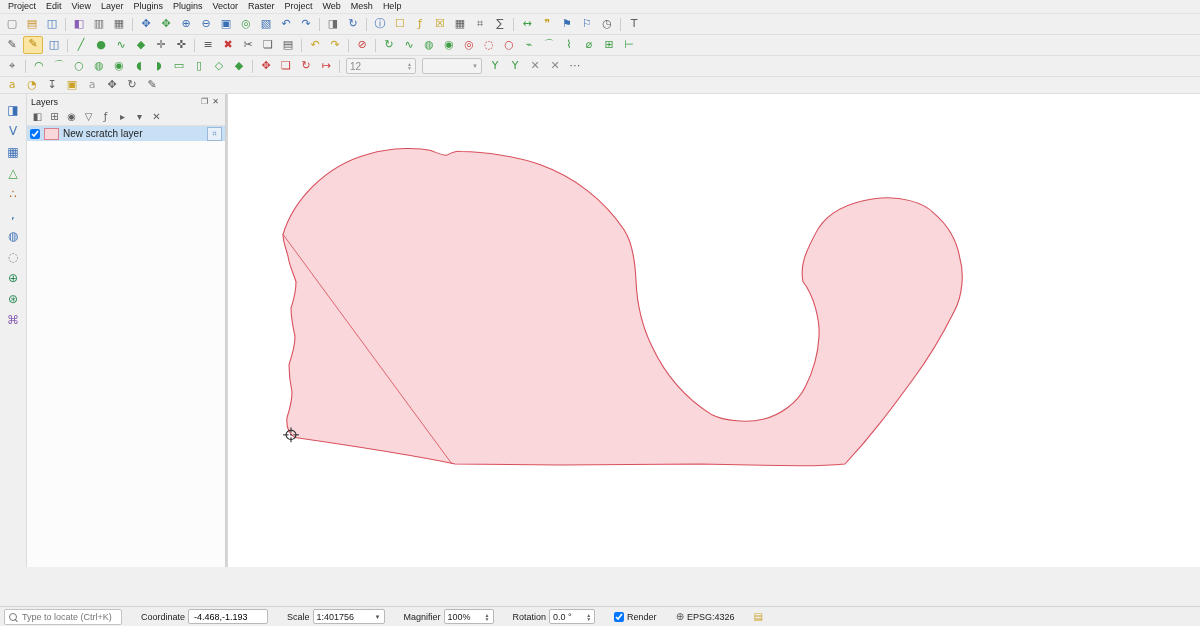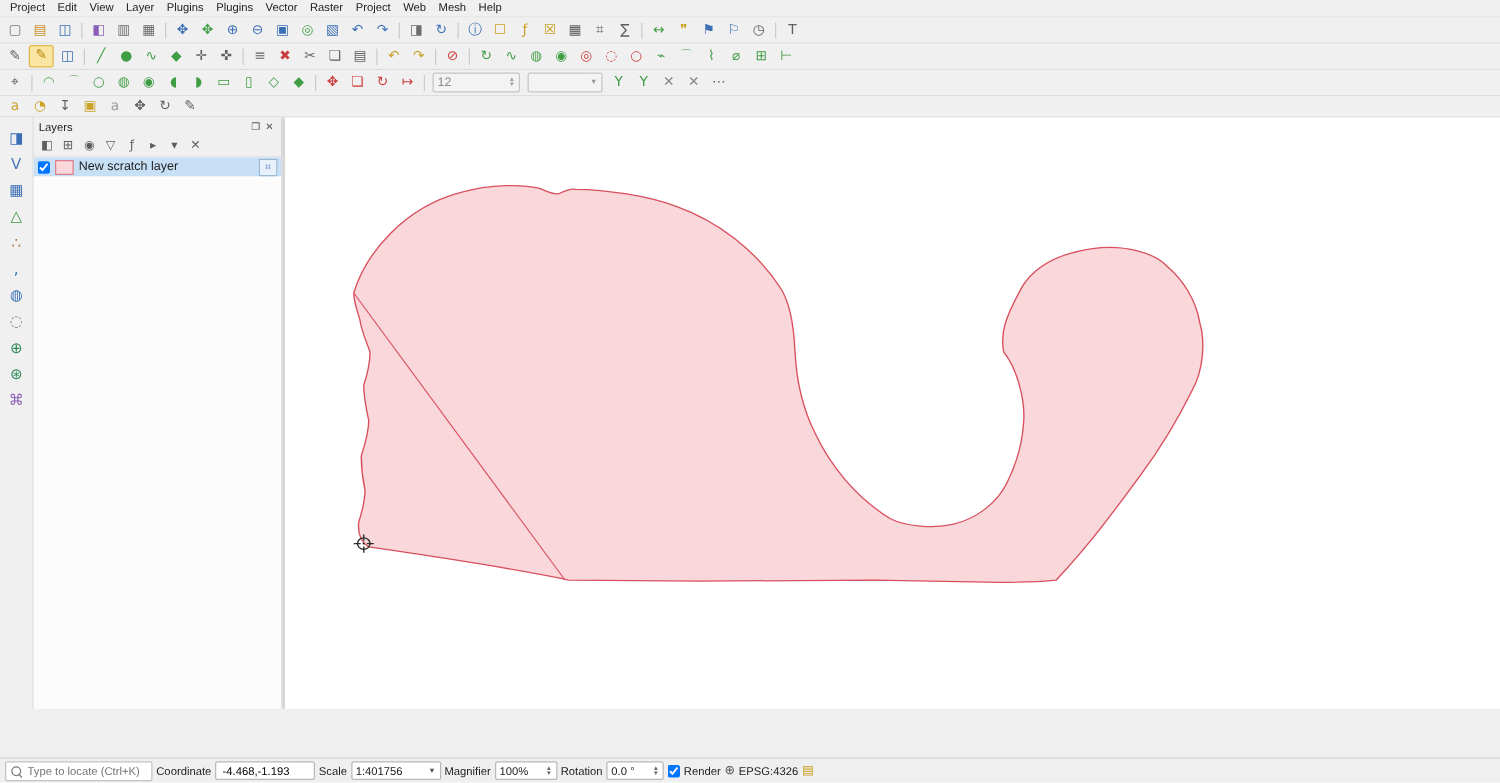--- a/index.html
+++ b/index.html
@@ -55,21 +55,21 @@
   .layer-indicator{width:13px;height:12px;border:1px solid #9ab8d8;background:#e8f1fa;
                    color:#4a79b8;font-size:8px;line-height:12px;text-align:center;flex:0 0 auto;}
   .splitter{width:2px;background:#d6d6d6;cursor:col-resize;}
 
   
   .map-canvas{flex:1;background:#ffffff;position:relative;overflow:hidden;}
   .map-canvas svg{position:absolute;left:0;top:0;width:100%;height:100%;}
 
   
   .statusbar{height:19px;display:flex;align-items:center;background:#efefef;
-             border-top:1px solid #d4d4d4;padding:0 4px;gap:3px;font-size:9px;flex:0 0 auto;margin-top:39px;}
+             border-top:1px solid #d4d4d4;padding:0 4px;gap:19px;font-size:9px;flex:0 0 auto;margin-top:39px;}
   .locate{display:flex;align-items:center;background:#fff;border:1px solid #c3c3c3;
           border-radius:2px;height:14px;padding:0 4px;width:108px;gap:3px;flex:0 0 auto;}
   .locate input{border:none;outline:none;font-size:9px;width:100%;background:transparent;
                 font-family:"Liberation Sans",sans-serif;color:#444;}
   .mag-icon{width:6px;height:6px;border:1.4px solid #777;border-radius:50%;position:relative;flex:0 0 auto;}
   .mag-icon:after{content:"";position:absolute;width:4px;height:1.4px;background:#777;
                   transform:rotate(45deg);left:4px;top:6px;}
   .sb-msg{flex:1;color:#333;white-space:nowrap;overflow:hidden;}
   .sb-group{display:flex;align-items:center;gap:3px;flex:0 0 auto;}
   .sb-label{color:#222;}

